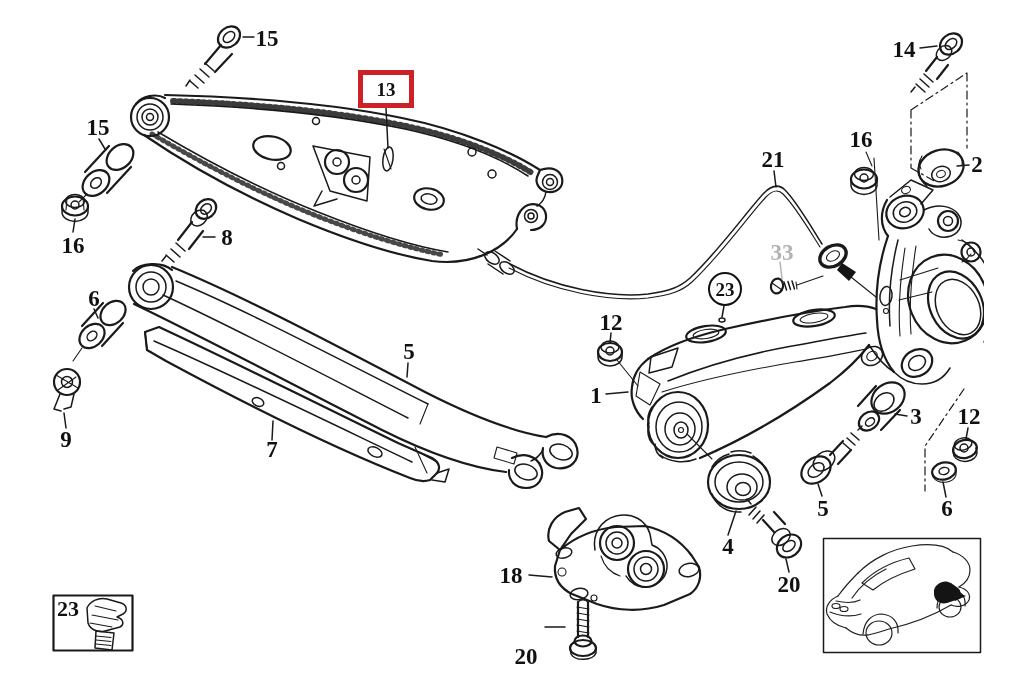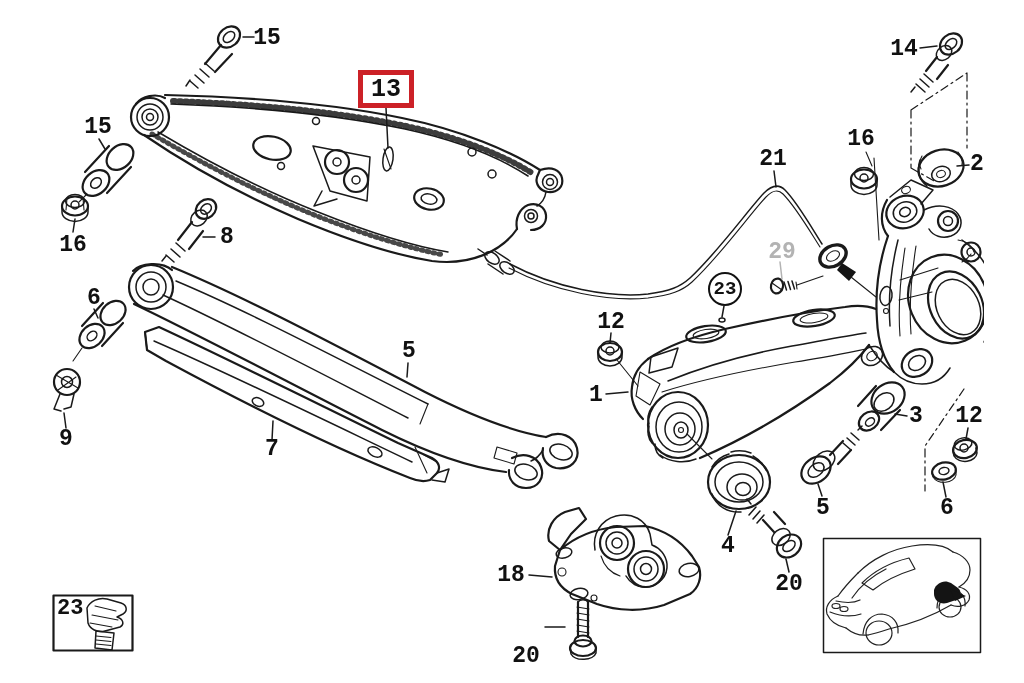--- a/index.html
+++ b/index.html
@@ -1,33 +1,33 @@
 <!DOCTYPE html>
 <html><head>
 <meta charset="utf-8">
 <style>
   html,body{margin:0;padding:0;background:#fff;}
   .stage{position:relative;width:984px;height:683px;background:#fff;overflow:hidden;
-         font-family:Liberation Mono, monospace;}
+         font-family:Liberation Serif, serif;}
   svg.art{position:absolute;left:0;top:0;}
   svg.art path, svg.art ellipse, svg.art circle, svg.art rect, svg.art line{
     fill:none;stroke:#1a1a1a;stroke-width:2.2;stroke-linecap:round;stroke-linejoin:round;}
   svg.art .m{stroke-width:1.5}
   svg.art .t{stroke-width:1.1}
   svg.art .h{stroke-width:3.4}
   svg.art .hatchA{stroke-width:6;stroke-dasharray:1.8 4.2;opacity:.85}
   svg.art .hatchB{stroke-width:5;stroke-dasharray:1.8 4.2;opacity:.8}
   svg.art .dashdot{stroke-dasharray:8 4 2 4;stroke-width:1.2}
   svg.art .gray{stroke:#b3b3b3}
   svg.art .fillb{fill:#141414;stroke:none}
   svg.art .car{stroke-width:1.2;stroke:#222}
   .co{position:absolute;transform:translate(-50%,-50%);font-weight:700;font-size:23px;
       color:#111;line-height:1;white-space:nowrap;}
   .co.red{box-sizing:border-box;width:56px;height:38px;display:flex;align-items:center;
-      justify-content:center;border:5px solid #cc2127;background:#fff;font-size:25px;}
+      justify-content:center;border:5px solid #cc2127;background:#fff;font-size:19px;}
   .co.circ{box-sizing:border-box;width:34px;height:34px;border:2.6px solid #111;
       border-radius:50%;display:flex;align-items:center;justify-content:center;
       font-size:19px;background:#fff;}
   .co.mut{color:#b3b3b3;}
   .co.corner{transform:none;font-size:22px;}
 </style>
 </head>
 <body>
 
 <div class="stage">
@@ -379,21 +379,21 @@
 <div class="co" style="left:267px;top:38px">15</div>
 <div class="co" style="left:98px;top:127px">15</div>
 <div class="co" style="left:73px;top:245px">16</div>
 <div class="co" style="left:227px;top:237px">8</div>
 <div class="co" style="left:94px;top:298px">6</div>
 <div class="co" style="left:66px;top:439px">9</div>
 <div class="co" style="left:409px;top:351px">5</div>
 <div class="co" style="left:272px;top:449px">7</div>
 <div class="co red" style="left:386px;top:89px">13</div>
 <div class="co" style="left:773px;top:159px">21</div>
-<div class="co mut" style="left:782px;top:252px">29</div>
+<div class="co mut" style="left:782px;top:252px">33</div>
 <div class="co circ" style="left:725px;top:289px">23</div>
 <div class="co" style="left:611px;top:322px">12</div>
 <div class="co" style="left:596px;top:395px">1</div>
 <div class="co" style="left:904px;top:49px">14</div>
 <div class="co" style="left:861px;top:139px">16</div>
 <div class="co" style="left:977px;top:164px">2</div>
 <div class="co" style="left:916px;top:416px">3</div>
 <div class="co" style="left:969px;top:416px">12</div>
 <div class="co" style="left:823px;top:508px">5</div>
 <div class="co" style="left:947px;top:508px">6</div>

